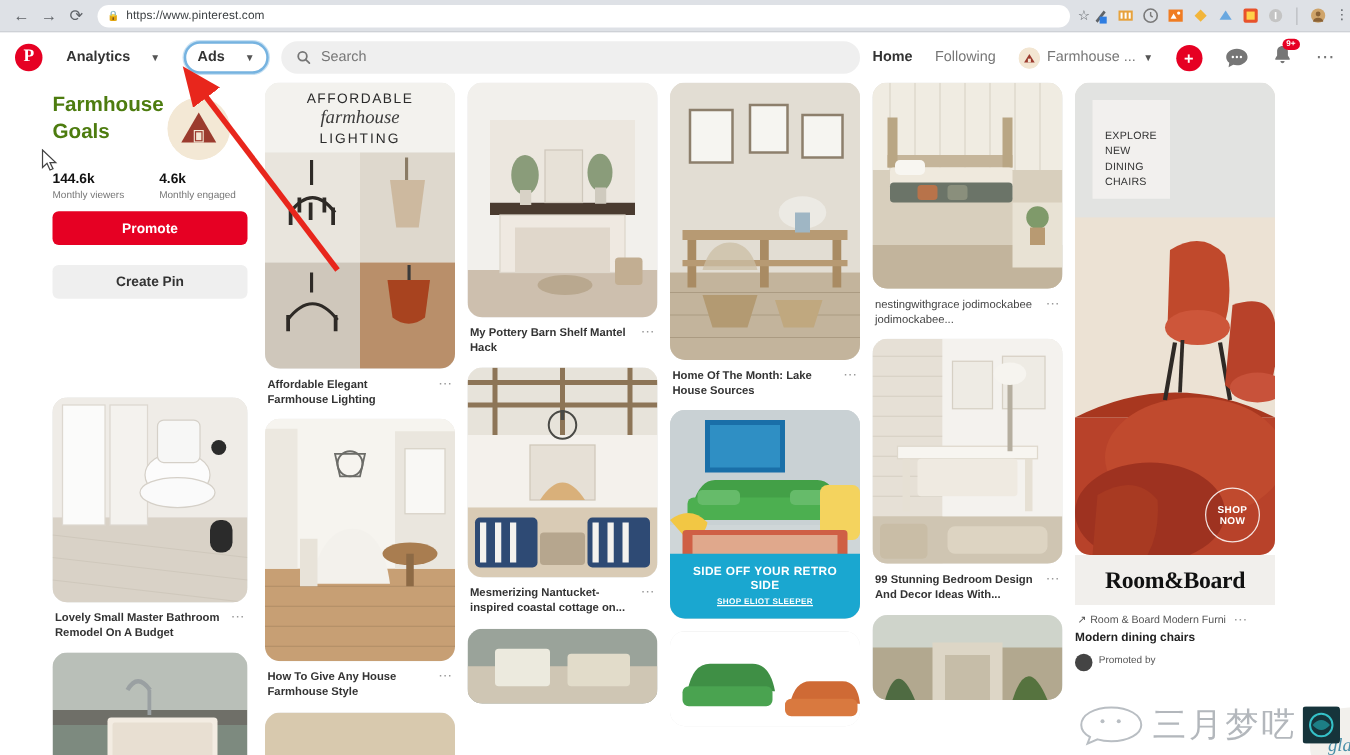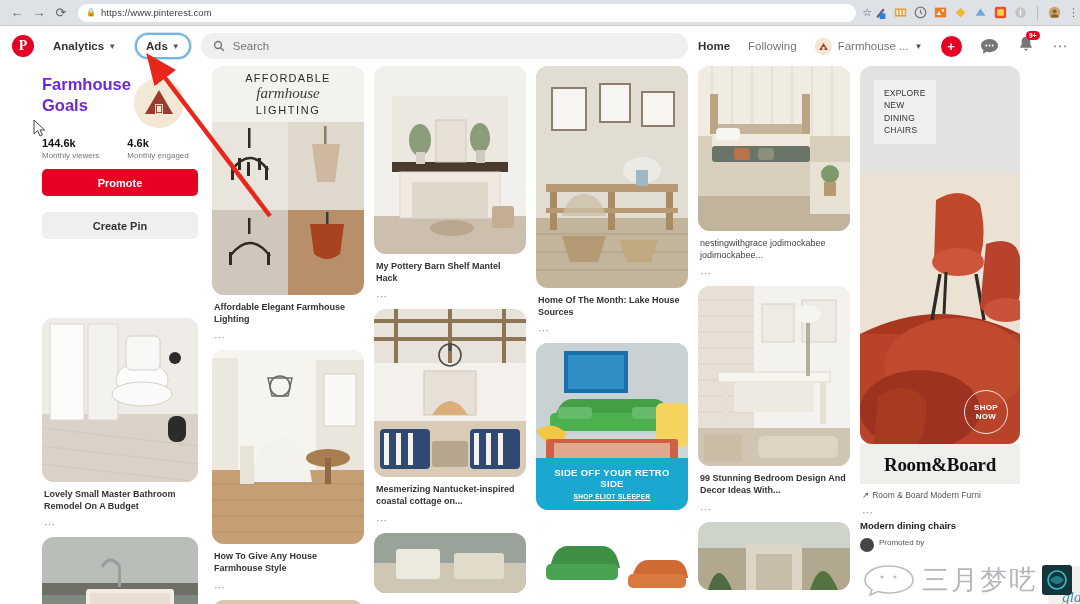--- a/index.html
+++ b/index.html
@@ -39,21 +39,21 @@
     height: 40px; background: #fff; display: flex; align-items: center;
     padding: 0 12px; gap: 10px; position: relative; z-index: 5;
   }
   .pin-logo {
     width: 22px; height: 22px; border-radius: 50%; background: #e60023;
     color: #fff; font-size: 14px; font-weight: bold; display: flex;
     align-items: center; justify-content: center; font-family: "Liberation Serif", serif;
     flex: 0 0 auto;
   }
   .hdr-menu {
-    display: flex; align-items: center; gap: 4px; font-size: 11.5px;
+    display: flex; align-items: center; gap: 16px; font-size: 11.5px;
     font-weight: bold; color: #333; padding: 5px 9px; border-radius: 16px;
     white-space: nowrap;
   }
   .hdr-menu.highlight {
     border: 2px solid #76b3e0; background: #fff;
     box-shadow: 0 0 0 1px rgba(118,179,224,.4);
   }
   .caret { font-size: 8px; color: #555; }
   .search-box {
     flex: 1 1 auto; height: 26px; background: #efefef; border-radius: 14px;
@@ -85,21 +85,21 @@
   }
   .dots-h { font-size: 15px; color: #767676; letter-spacing: .5px; line-height: 8px; }
 
   
   .content { position: relative; height: 564px; background: #fff; }
   .sidebar {
     position: absolute; left: 0; top: 0; width: 212px; height: 100%;
     padding: 8px 14px 0 42px;
   }
   .profile-title {
-    font-size: 16.5px; font-weight: bold; color: #6d28d9; line-height: 1.25;
+    font-size: 16.5px; font-weight: bold; color: #4d7c0f; line-height: 1.25;
     max-width: 112px;
   }
   .profile-avatar {
     position: absolute; right: 28px; top: 12px;
     width: 50px; height: 50px; border-radius: 50%; background: #f3e8d5;
     overflow: hidden;
   }
   .stats { display: flex; gap: 28px; margin-top: 22px; }
   .stat-num { font-size: 11px; font-weight: bold; color: #111; }
   .stat-lbl { font-size: 8px; color: #767676; margin-top: 2px; white-space: nowrap;}
@@ -112,22 +112,22 @@
 
   .grid {
     position: absolute; left: 212px; top: 0; right: 0; height: 100%;
     display: flex; gap: 10px; padding-right: 8px;
   }
   .col { width: 152px; flex: 0 0 152px; display: flex; flex-direction: column; gap: 10px;}
   .col.wide { width: 160px; flex: 0 0 160px; }
   .pin { display: flex; flex-direction: column; }
   .pin-img { border-radius: 12px; overflow: hidden; position: relative; background: #e9e9e9; }
   .pin-cap {
-    display: flex; justify-content: flex-end; align-items: flex-start;
-    gap: 6px; padding: 6px 2px 0 2px; flex-direction: column;
+    display: flex; justify-content: flex-start; align-items: flex-start;
+    gap: 6px; padding: 6px 2px 0 2px;
   }
   .pin-title {
     font-size: 9px; font-weight: bold; color: #333; line-height: 1.35;
   }
   .pin-title.normal { font-weight: normal; color: #444; }
   .dots { color: #999; font-size: 11px; line-height: 6px; flex: 0 0 auto; padding-top: 3px; letter-spacing: .4px;}
 
   .sidebar-pins {
     position: absolute; left: 42px; top: 252px; width: 156px;
     display: flex; flex-direction: column; gap: 10px;
@@ -145,21 +145,21 @@
   .promo-av { width: 14px; height: 14px; border-radius: 50%; background: #444; flex:0 0 auto;}
 
   .shopnow {
     position: absolute; right: 12px; bottom: 10px; width: 44px; height: 44px;
     border-radius: 50%; border: 1px solid rgba(255,255,255,.85);
     color: #fff; font-size: 8px; font-weight: bold; display: flex; flex-direction: column;
     align-items: center; justify-content: center; line-height: 1.15; letter-spacing: .3px;
   }
   .ad-label {
     position: absolute; left: 14px; top: 14px; background: rgba(245,243,240,.82);
-    color: #333; font-size: 8.5px; line-height: 1.45; padding: 7px 10px 8px;
+    color: #333; font-size: 8.5px; line-height: 1.45; padding: 22px 10px 8px;
     letter-spacing: .2px;
   }
   .retro-band {
     position: absolute; left: 0; right: 0; bottom: 0; background: #1aa7d0;
     padding: 9px 6px 10px; text-align: center; color: #fff;
   }
   .retro-t1 { font-size: 9.5px; font-weight: bold; letter-spacing: .3px; }
   .retro-t2 { font-size: 6.5px; font-weight: bold; margin-top: 4px; text-decoration: underline; letter-spacing: .3px;}
 
   

